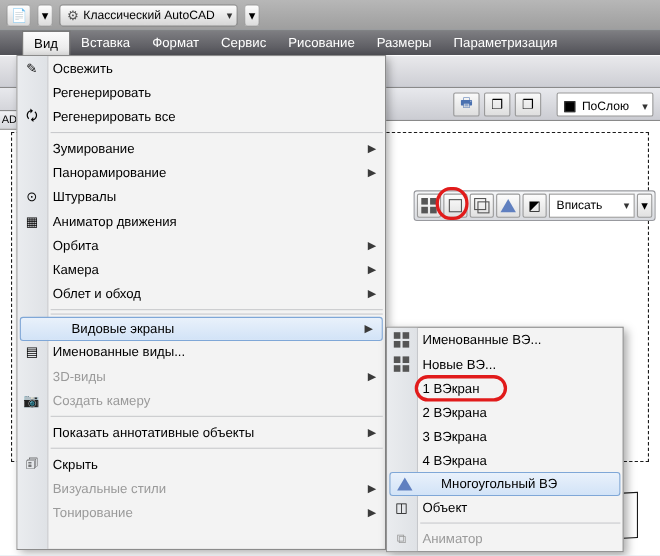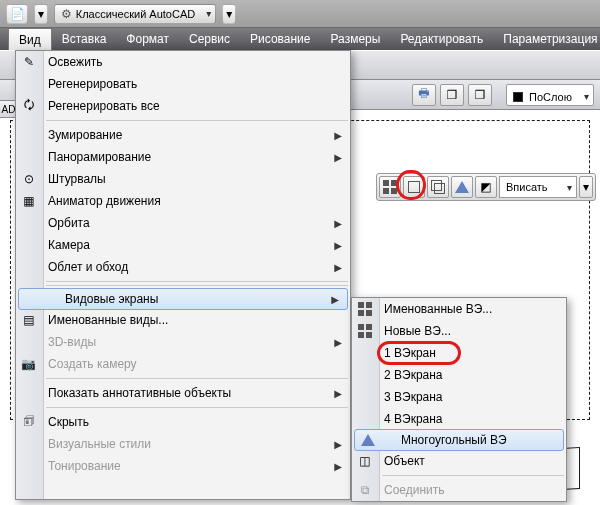--- a/index.html
+++ b/index.html
@@ -36,21 +36,21 @@
   }
   .workspace-combo::after{
     content:"▾"; position:absolute; right:4px; font-size:10px; color:#333;
   }
   .menubar {
     height: 22px;
     background: linear-gradient(#7e7e82,#515157);
     display:flex; align-items:stretch;
     color:#fff;
     font-size:12px;
-    padding-left: 8px;
+    padding-left: 20px;
   }
   .menubar .mi {
     padding: 0 10px;
     display:flex;align-items:center;
     cursor:default;
   }
   .menubar .mi.active {
     background: linear-gradient(#fcfcfc,#e5e5e5);
     color:#000;
     border:1px solid #777;
@@ -184,21 +184,20 @@
   <div class="qat-btn" style="width:14px">▾</div>
 </div>
 
 <div class="menubar">
   <div class="mi active">Вид</div>
   <div class="mi">Вставка</div>
   <div class="mi">Формат</div>
   <div class="mi">Сервис</div>
   <div class="mi">Рисование</div>
   <div class="mi">Размеры</div>
-  <div class="mi">Редактировать</div>
   <div class="mi">Параметризация</div>
 </div>
 
 <div class="toolstrip"></div>
 
 <div class="toolstrip2">
   <div class="t2-btn">
       <span class="printer">🖶</span>
     </div>
   <div class="t2-btn">
@@ -359,17 +358,17 @@
         </span>
         <span>Многоугольный ВЭ</span>
       </li>
     <li>
         <span class="ico">◫</span>
         <span>Объект</span>
       </li>
     <li class="sep"></li>
     <li class="disabled">
         <span class="ico">⧉</span>
-        <span>Соединить</span>
+        <span>Аниматор</span>
       </li>
   </ul>
 </div>
 <div class="red-ring" style="top:341px;left:377px;width:84px;height:24px;border-radius:12px"></div>
 
 </body></html>

